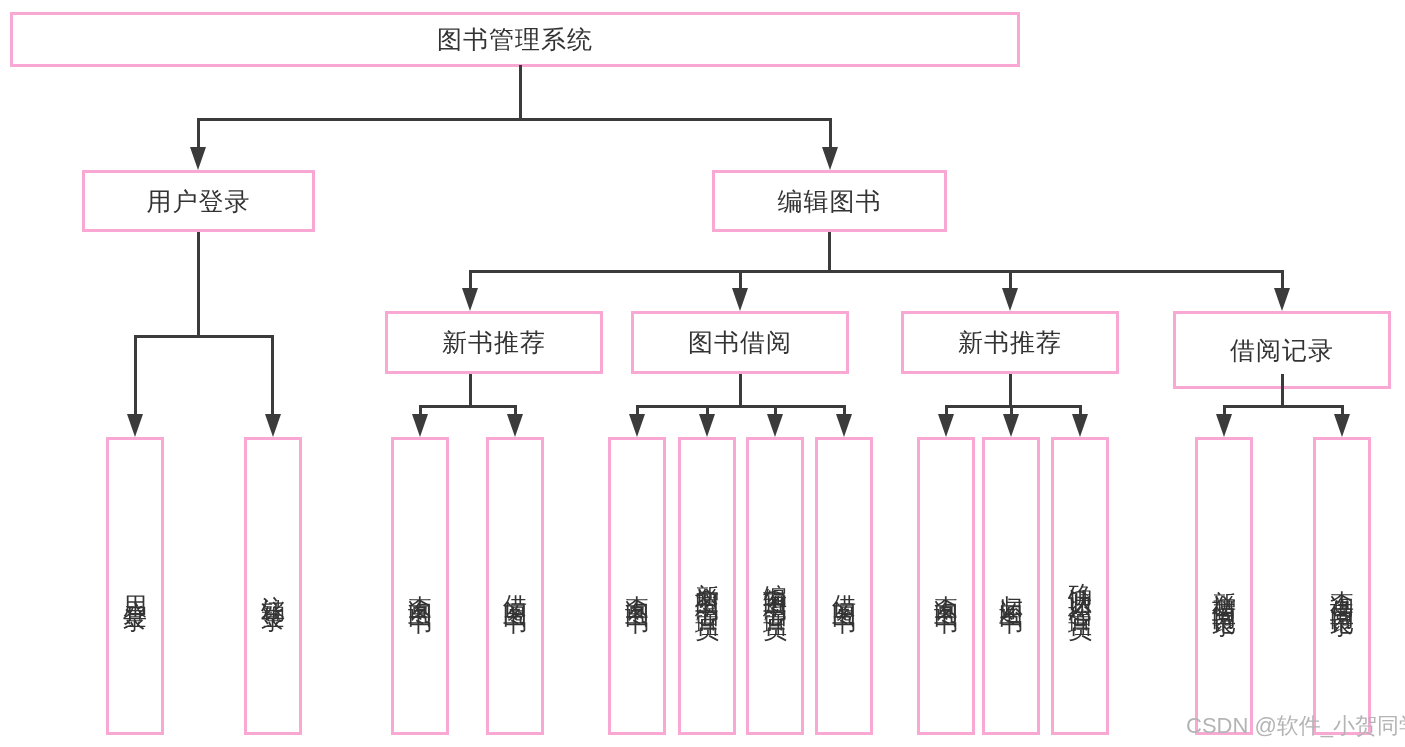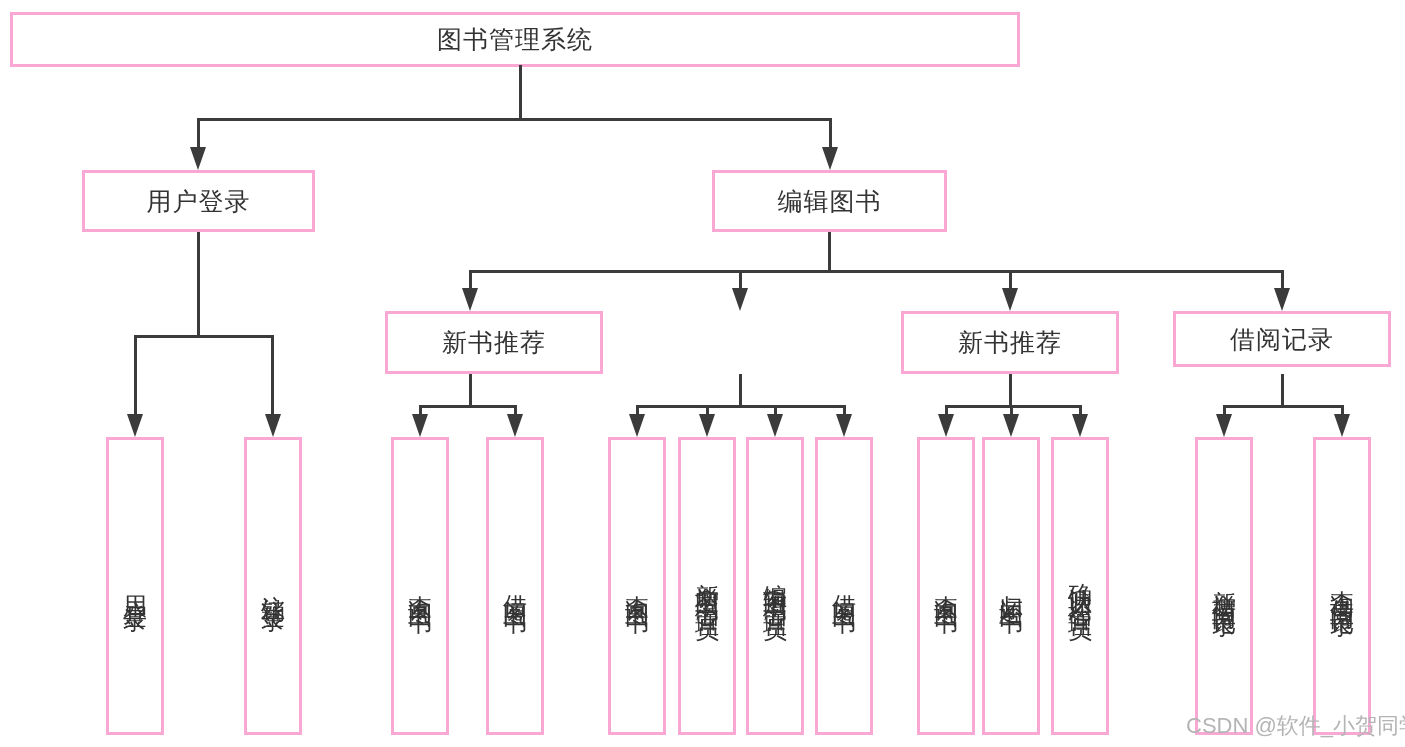--- a/index.html
+++ b/index.html
@@ -86,22 +86,23 @@
   <div class="vl" style="left:469px; top:270px; height:20px;"></div>
   <div class="ar" style="left:462px; top:288px;"></div>
   <div class="vl" style="left:739px; top:270px; height:20px;"></div>
   <div class="ar" style="left:732px; top:288px;"></div>
   <div class="vl" style="left:1009px; top:270px; height:20px;"></div>
   <div class="ar" style="left:1002px; top:288px;"></div>
   <div class="vl" style="left:1281px; top:270px; height:20px;"></div>
   <div class="ar" style="left:1274px; top:288px;"></div>
 
   <div class="box hlabel" style="left:361px; top:311px; width:218px; height:63px;margin-left:24px;">新书推荐</div>
+  <div class="box hlabel" style="left:631px; top:311px; width:218px; height:63px;">图书借阅</div>
   <div class="box hlabel" style="left:901px; top:311px; width:218px; height:63px;">新书推荐</div>
-  <div class="box hlabel" style="left:1173px; top:311px; width:218px; height:56px;">借阅记录</div>
+  <div class="box hlabel" style="left:1173px; top:311px; width:218px; height:78px;">借阅记录</div>
 
   <div class="vl" style="left:469px; top:374px; height:33px;"></div>
   <div class="hl" style="left:419px; top:405px; width:98px;"></div>
   <div class="vl" style="left:419px; top:405px; height:11px;"></div>
   <div class="ar" style="left:412px; top:414px;"></div>
   <div class="vl" style="left:514px; top:405px; height:11px;"></div>
   <div class="ar" style="left:507px; top:414px;"></div>
 
   <div class="vl" style="left:739px; top:374px; height:33px;"></div>
   <div class="hl" style="left:636px; top:405px; width:210px;"></div>

